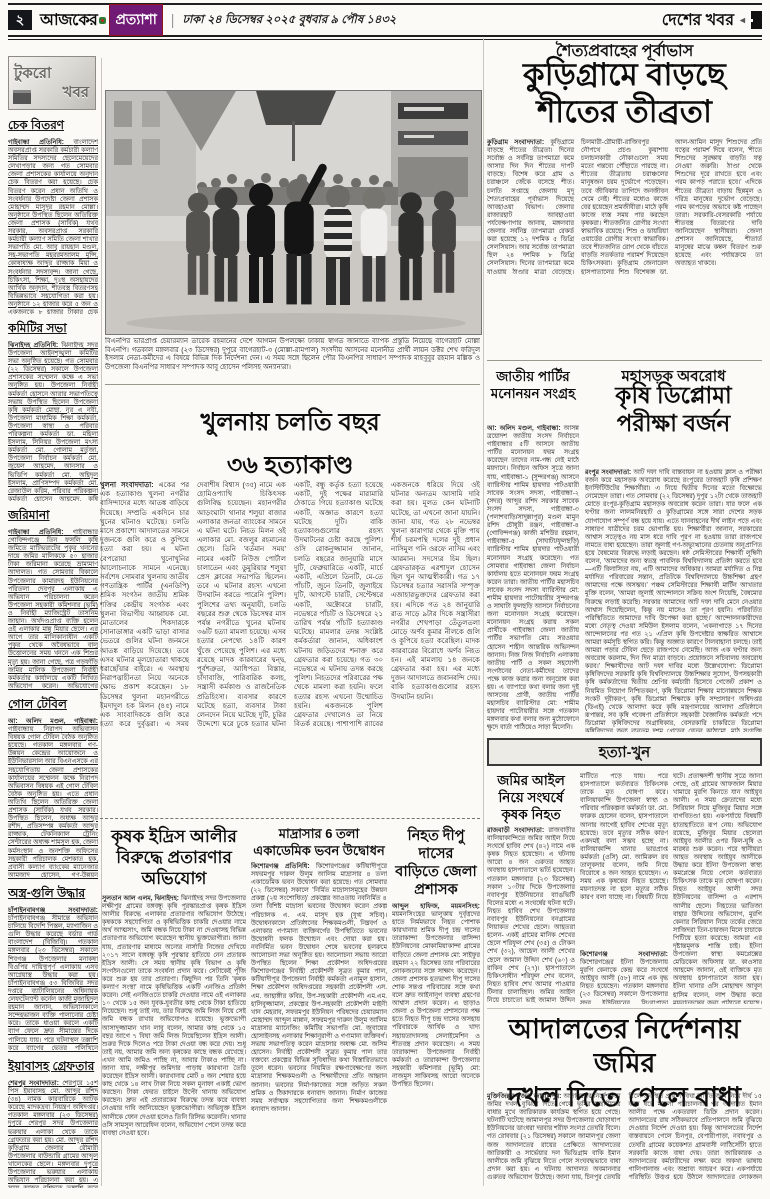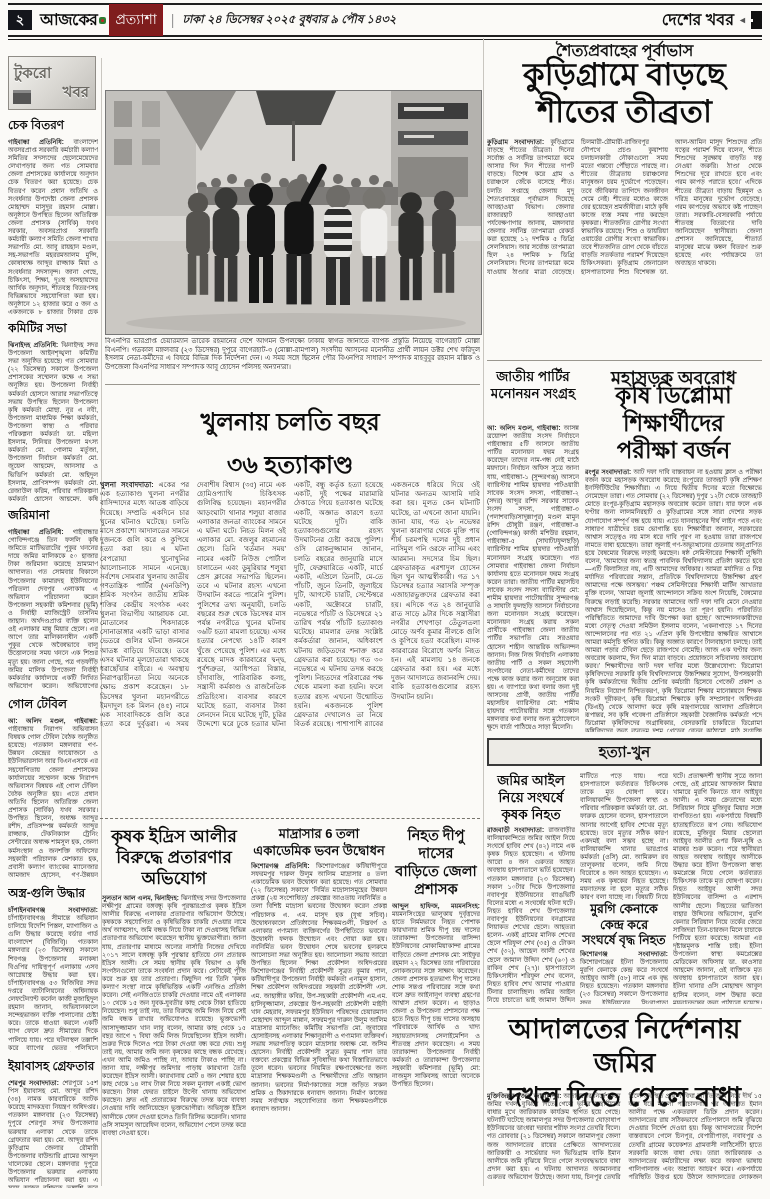--- a/index.html
+++ b/index.html
@@ -7,42 +7,42 @@
         font-family:"Liberation Sans","DejaVu Sans",sans-serif;color:#1a1a1a;}
   .abs{position:absolute;}
   
   #hdr{left:8px;right:8px;top:3px;height:30px;border-top:2px solid #1f1f1f;border-bottom:2px solid #1f1f1f;
        display:flex;align-items:center;gap:8px;}
   #hdr:after{content:"";position:absolute;left:0;right:0;bottom:-5px;border-bottom:1px solid #1f1f1f;}
   .pgnum{width:24px;height:20px;background:#14161c;color:#fff;font-weight:bold;font-size:13px;
          display:flex;align-items:center;justify-content:center;}
   .mast{display:flex;align-items:center;gap:2px;}
   .mast-pre{font-weight:800;font-size:16px;color:#0d0d0d;letter-spacing:-.5px;}
-  .mast-name{background:#7f1d1d;color:#fff;font-weight:400;font-size:14px;padding:3px 5px;border:1px solid #8e131b;}
+  .mast-name{background:#701a75;color:#fff;font-weight:700;font-size:14px;padding:3px 5px;border:1px solid #8e131b;}
   .mast-flag{width:7px;height:7px;background:#2e7d32;border-radius:2px;position:relative;margin-right:1px;}
   .mast-flag:after{content:"";position:absolute;left:2px;top:2px;width:3px;height:3px;border-radius:50%;background:#c8202a;}
   .hsep{color:#999;font-size:14px;}
   .dateline{font-size:11.5px;font-weight:bold;color:#222;font-style:italic;}
   .section{margin-left:auto;display:flex;align-items:center;gap:4px;}
   .section-label{font-weight:800;font-size:16px;color:#0d0d0d;}
   .tri{font-size:9px;color:#555;}
   .gridicon{width:11px;height:18px;background:#111;position:relative;}
   .gridicon:after{content:"";position:absolute;left:-3px;top:8px;width:5px;height:3px;background:#fbfaf7;}
   
   .vrule{width:0;border-left:1px solid #c9c6c0;}
   .hrule{height:0;border-top:1px solid #9a978f;}
   .dashrule{height:0;border-top:1px dashed #77746d;}
   
   .bodytext{font-size:6.4px;line-height:8.1px;text-align:justify;color:#1d1d1d;overflow:hidden;}
   .bodytext .byline{font-weight:bold;}
   .mainbody{font-size:7px;line-height:9.2px;}
   .hl{font-weight:800;color:#0c0c0c;text-align:center;}
   .kicker{font-weight:800;color:#111;text-align:center;}
   
-  #sidebar{left:8px;top:56px;width:90px;height:1132px;overflow:hidden;}
+  #sidebar{left:8px;top:56px;width:90px;height:1132px;overflow:hidden;text-decoration:underline;}
   .tukro{width:86px;height:52px;border:1px solid #8f8c86;background:linear-gradient(135deg,#f4f3f0 0%,#d9d7d2 55%,#bfbdb8 100%);
          position:relative;margin-bottom:6px;}
   .tukro .l1{position:absolute;left:5px;top:4px;font-size:15px;font-weight:800;color:#6b6963;text-shadow:0 1px 0 #fff;}
   .tukro .l2{position:absolute;right:6px;bottom:4px;font-size:15px;font-weight:800;color:#6b6963;text-shadow:0 1px 0 #fff;}
   .tukro .ph{position:absolute;left:4px;bottom:5px;width:18px;height:14px;background:#555;box-shadow:inset 0 3px 0 #888;}
   .sb-hl{font-size:12px;font-weight:800;color:#0c0c0c;margin:5px 0 2px 0;}
   
   #photo{left:105px;top:90px;width:375px;height:243px;border:1px solid #777;background:#d6d4d0;overflow:hidden;}
   #caption{left:105px;top:337px;width:375px;height:43px;font-size:6.8px;line-height:8.6px;text-align:justify;color:#222;overflow:hidden;}
   
@@ -219,24 +219,23 @@
   <div class="abs bodytext" style="left:487px;top:138px;width:275px;height:218px;column-count:3;column-gap:7px;">
     <b class="byline">কুড়িগ্রাম সংবাদদাতা:</b> <span>কুড়িগ্রামে বাড়ছে শীতের তীব্রতা। দিনের সর্বোচ্চ ও সর্বনিম্ন তাপমাত্রা কমে আসার দিন দিন শীতের দাপট বাড়ছে। বিশেষ করে গ্রাম ও চরাঞ্চলে জেঁকে বসেছে শীত। চলতি সপ্তাহে জেলায় মৃদু শৈত্যপ্রবাহের পূর্বাভাস দিয়েছে আবহাওয়া বিভাগ। জেলার রাজারহাট আবহাওয়া পর্যবেক্ষণাগার জানায়, মঙ্গলবার জেলার সর্বনিম্ন তাপমাত্রা রেকর্ড করা হয়েছে ১২ দশমিক ৫ ডিগ্রি সেলসিয়াস। আর সর্বোচ্চ তাপমাত্রা ছিল ২৪ দশমিক ৮ ডিগ্রি সেলসিয়াস। দিনের তাপমাত্রা কমে যাওয়ায় ঠাণ্ডার মাত্রা বেড়েছে। চিলমারী-রৌমারী-রাজিবপুর নৌপথে প্রচণ্ড কুয়াশায় চলাচলকারী নৌকাগুলো সময় মতো গন্তব্যে পৌঁছাতে পারছে না। শীতের তীব্রতায় চরাঞ্চলের মানুষজন চরম দুর্ভোগে পড়েছেন। তবে জীবিকার তাগিদে জনজীবন থেমে নেই। শীতের মধ্যেও কাজে বের হয়েছেন শ্রমজীবীরা। মাঠে কৃষি কাজে ব্যস্ত সময় পার করছেন কৃষকরা। শীতজনিত রোগীর সংখ্যা স্বাভাবিক রয়েছে। শিশু ও ডায়রিয়া ওয়ার্ডের রোগীর সংখ্যা স্বাভাবিক। তবে শীতজনিত রোগ থেকে বাঁচতে বাড়তি সতর্কতার পরামর্শ দিয়েছেন চিকিৎসকরা। কুড়িগ্রাম জেনারেল হাসপাতালের শিশু বিশেষজ্ঞ ডা. আল-আমিন মাসুদ শিশুদের প্রতি যত্নের পরামর্শ দিয়ে বলেন, 'শীতে শিশুদের সুরক্ষায় বাড়তি যত্ন নেওয়া জরুরি। ঠাণ্ডা থেকে শিশুদের দূরে রাখতে হবে এবং গরম কাপড় পরাতে হবে।' এদিকে শীতের তীব্রতা বাড়ায় ছিন্নমূল ও দরিদ্র মানুষের দুর্ভোগ বেড়েছে। গরম কাপড়ের অভাবে কষ্ট পাচ্ছেন তারা। সরকারি-বেসরকারি পর্যায়ে শীতবস্ত্র বিতরণের দাবি জানিয়েছেন স্থানীয়রা। জেলা প্রশাসন জানিয়েছে, শীতার্ত মানুষের মাঝে কম্বল বিতরণ শুরু হয়েছে এবং পর্যায়ক্রমে তা অব্যাহত থাকবে।</span>
   </div>
   <div class="abs hrule" style="left:487px;top:360px;width:275px;"></div>
 
   <div class="abs hl" style="left:487px;top:368px;width:92px;font-size:13.5px;line-height:17px;">জাতীয় পার্টির মনোনয়ন সংগ্রহ</div>
   <div class="abs bodytext" style="left:487px;top:424px;width:92px;height:308px;">
     <b class="byline">আ: অলিদ মণ্ডল, গাইবান্ধা:</b> <span>আসন্ন ত্রয়োদশ জাতীয় সংসদ নির্বাচনে গাইবান্ধার ৫টি আসনে জাতীয় পার্টির মনোনয়ন ফরম সংগ্রহ করেছেন তাদের নাম-গন্ধ নেই মাঠে ময়দানে। নির্বাচন অফিস সূত্রে জানা যায়, গাইবান্ধা-১ (সুন্দরগঞ্জ) আসনে ব্যারিস্টার শামিম হায়দার পাটওয়ারী সাবেক সংসদ সদস্য, গাইবান্ধা-২ (সদর) আব্দুর রশিদ সরকার সাবেক সংসদ সদস্য, গাইবান্ধা-৩ (পলাশবাড়ি/সাদুল্লাপুর) মণ্ডল মামুন রশিদ চৌধুরী রঞ্জন, গাইবান্ধা-৪ (গোবিন্দগঞ্জ) কাজী মশিউর রহমান, গাইবান্ধা-৫ (সাঘাটা/ফুলছড়ি) ব্যারিস্টার শামিম হায়দার পাটওয়ারী মনোনয়ন সংগ্রহ করেছেন। গত সোমবার গাইবান্ধা জেলা নির্বাচন কার্যালয় হতে মনোনয়ন ফরম সংগ্রহ করেন তারা। জাতীয় পার্টির মহাসচিব সাবেক সংসদ সদস্য ব্যারিস্টার মো: শামীম হায়দার পাটোয়ারীর সুন্দরগঞ্জ ও সাঘাটা ফুলছড়ি আসনে নির্বাচনের জন্য মনোনয়ন সংগ্রহ করেছেন। মনোনয়ন সংগ্রহ করায় সকল প্রার্থীকে গাইবান্ধা জেলা জাতীয় পার্টির সভাপতি মোঃ সরওয়ার হোসেন শাহীন আন্তরিক অভিনন্দন জানান। নিজ নিজ নির্বাচনি এলাকায় জাতীয় পার্টি ও সকল সহযোগী সংগঠনের নেতা-কর্মীদের তাদের পক্ষে কাজ করার জন্য অনুরোধ করা হয়। এ ব্যাপারে কথা বলার জন্য দুই আসনের প্রার্থী, জাতীয় পার্টির মহাসচিব ব্যারিস্টার মো: শামীম হায়দার পাটোয়ারীর সঙ্গে গতকাল মঙ্গলবার কথা বলার জন্য মুঠোফোনে ক্ষুদে বার্তা পাঠিয়েও সাড়া মিলেনি।</span>
   </div>
 
-  <div class="abs kicker" style="left:585px;top:364px;width:177px;font-size:18px;">মহাসড়ক অবরোধ</div>
+  <div class="abs kicker" style="left:585px;top:364px;width:177px;font-size:15px;">মহাসড়ক অবরোধ</div>
   <div class="abs hl" style="left:585px;top:382px;width:177px;font-size:23px;line-height:27.5px;">
     <div>কৃষি ডিপ্লোমা</div>
-    <div>শিক্ষার্থীদের</div>
     <div>পরীক্ষা বর্জন</div>
   </div>
   <div class="abs bodytext" style="left:585px;top:468px;width:177px;height:264px;">
     <b class="byline">রংপুর সংবাদদাতা:</b> <span>আট দফা দাবি বাস্তবায়ন না হওয়ায় ক্লাস ও পরীক্ষা বর্জন করে মহাসড়ক অবরোধ করেছে রংপুরের তাজহাট কৃষি প্রশিক্ষণ ইনস্টিটিউটের শিক্ষার্থীরা। এ নিয়ে দ্বিতীয় দিনের মতো বিক্ষোভে নেমেছেন তারা। গত সোমবার (২২ ডিসেম্বর) দুপুর ১২টা থেকে তাজহাট মোড়ে রংপুর-কুড়িগ্রাম মহাসড়ক অবরোধ করেন তারা। যার ফলে এক ঘণ্টার জন্য লালমনিরহাট ও কুড়িগ্রামের সঙ্গে সারা দেশের সড়ক যোগাযোগ সম্পূর্ণ বন্ধ হয়ে যায়। এতে যানবাহনের দীর্ঘ লাইন পড়ে এবং সাধারণ যাত্রীদের চরম ভোগান্তি হয়। শিক্ষার্থীরা জানান, সরকারের আশ্বাস সত্ত্বেও নয় মাস ধরে দাবি পূরণ না হওয়ায় তারা রাজপথে নামতে বাধ্য হয়েছেন। তারা জুলাই গণ-অভ্যুত্থানের চেতনায় অনুপ্রাণিত হয়ে বৈষম্যের বিরুদ্ধে লড়াই করছেন। ষষ্ঠ সেমিস্টারের শিক্ষার্থী লুম্বিনী বলেন, 'আমাদের জন্য স্বতন্ত্র পাবলিক বিশ্ববিদ্যালয় প্রতিষ্ঠা করতে হবে—এটি বিলাসিতা নয়, এটি আমাদের অধিকার। আমরা মর্যাদিত ও নিম্ন মর্যাদিত পরিবারের সন্তান, প্রতিটকে বিশ্ববিদ্যালয়ে উচ্চশিক্ষা গ্রহণ আমাদের পক্ষে অসম্ভব।' পঞ্চম সেমিস্টারের শিক্ষার্থী মার্টিন আখতার মুক্তি বলেন, 'আমরা জুলাই আন্দোলনে সক্রিয় অংশ নিয়েছি, বৈষম্যের বিরুদ্ধে লড়াই করেছি। সরকার আমাদের আট দফা দাবি মেনে নেওয়ার আশ্বাস দিয়েছিলেন, কিন্তু নয় মাসেও তা পূরণ হয়নি। পরিবর্তিত পরিস্থিতিতে আমাদের দাবি উপেক্ষা করা হচ্ছে।' আন্দোলনকারীদের মধ্যে নেতৃত্ব দেওয়া সমিউল ইসলাম বলেন, 'একনাগাড়ে ১৭ দিনের আন্দোলনের পর গত ২১ এপ্রিল কৃষি উপদেষ্টার স্বাক্ষরিত আশ্বাসে আমরা কর্মসূচি স্থগিত করি। কিন্তু অজ্ঞাত কারণে টালবাহানা চলছে। তাই আমরা পড়ার টেবিল ছেড়ে রাজপথে নেমেছি। আজ এক ঘণ্টার জন্য অবরোধ করলাম, দিন দিন মাত্রা বাড়বে। প্রয়োজনে সচিবালয় অবরোধ করব।' শিক্ষার্থীদের আট দফা দাবির মধ্যে উল্লেখযোগ্য: ডিপ্লোমা কৃষিবিদদের সরকারি কৃষি বিশ্ববিদ্যালয়ে উচ্চশিক্ষার সুযোগ, উপসহকারী কৃষি কর্মকর্তাদের দ্বিতীয় শ্রেণির কর্মচারী হিসেবে গেজেট প্রকাশ ও নিয়মিত নিয়োগ নিশ্চিতকরণ, কৃষি ডিপ্লোমা শিক্ষার মানোন্নয়নে শিক্ষক সংকট দূরীকরণ, কৃষি ডিপ্লোমা শিক্ষাকে কৃষি সম্প্রসারণ অধিদপ্তর (ডিএই) থেকে আলাদা করে কৃষি মন্ত্রণালয়ের আলাদা প্রতিষ্ঠানে রূপান্তর, সব কৃষি গবেষণা প্রতিষ্ঠানে সহকারী বৈজ্ঞানিক কর্মকর্তা পদে ডিপ্লোমা কৃষিবিদদের অগ্রাধিকার, বেসরকারি চাকরিতে ডিপ্লোমা কৃষিবিদদের জন্য ন্যূনতম দশম গ্রেডের বেতন কাঠামো, মাঠ সংযুক্তি ভাতা প্রদান এবং চাকরিতে প্রবেশের পর উপসহকারী কৃষি কর্মকর্তাদের জন্য ছয় মাসের ফাউন্ডেশন ট্রেনিং নিশ্চিতকরণ।</span>
   </div>
 
   <div class="abs hom-box" style="left:487px;top:738px;width:271px;height:24px;">
     <span style="font-size:15px;font-weight:800;color:#111;">হত্যা-খুন</span>
   </div>
 
@@ -245,25 +244,20 @@
     <div>নিয়ে সংঘর্ষে</div>
     <div>কৃষক নিহত</div>
   </div>
   <div class="abs bodytext" style="left:487px;top:826px;width:88px;height:178px;">
     <b class="byline">রাজবাড়ী সংবাদদাতা:</b> <span>রাজবাড়ীর বালিয়াকান্দিতে জমির আইল নিয়ে সংঘর্ষে হাবিব শেখ (৪২) নামে এক কৃষক নিহত হয়েছেন। এ ঘটনায় আরো ৪ জন গুরুতর আহত অবস্থায় হাসপাতালে ভর্তি হয়েছেন। গতকাল মঙ্গলবার (২৩ ডিসেম্বর) সকাল ১০টার দিকে উপজেলার নবাবপুর ইউনিয়নের ব্যাঙভিটি বিলের মধ্যে এ সংঘর্ষের ঘটনা ঘটে। নিহত হাবিব শেখ উপজেলার নবাবপুর ইউনিয়নের বনগ্রামের লিয়াকত শেখের ছেলে। আহতরা হলেন- একই গ্রামের মানিক শেখের ছেলে শরিফুল শেখ (৩৫) ও টোকন শেখ (৩২), আহেল আলী শেখের ছেলে জামাল উদ্দিন শেখ (৬০) ও রাকিব শেখ (২৭)। হাসপাতালে চিকিৎসাধীন শরিফুল শেখ বলেন, নিহত হাবিব শেখ আমার পাওয়ার টিলার চালাচ্ছিল। জমির আইল নিয়ে চাচাতো ভাই জামাল উদ্দিন শেখের সঙ্গে কথা কাটাকাটি হয়। এ সময় আমার ও আমার ভাই টোকন শেখকে চাচাতো ভাই জামাল ও রাকিব মারধর করে। এ সময় হাবিব এগিয়ে এসে মারধর ঠেকাতে গেলে</span>
   </div>
 
   <div class="abs bodytext" style="left:580px;top:772px;width:88px;height:128px;">
     <span>মাটিতে পড়ে যায়। পরে হাসপাতালে কর্তব্যরত চিকিৎসক তাকে মৃত ঘোষণা করে। বালিয়াকান্দি উপজেলা স্বাস্থ্য ও পরিবার পরিকল্পনা কর্মকর্তা ডা. মো. ফারুক হোসেন বলেন, হাসপাতালে আনার আগেই হাবিব শেখের মৃত্যু হয়েছে। তবে মৃত্যুর সঠিক কারণ একদমই বলা সম্ভব হচ্ছে না। বালিয়াকান্দি থানার ভারপ্রাপ্ত কর্মকর্তা (ওসি) মো. আমিরুল রব তালুকদার বলেন, জমি নিয়ে বিরোধে ৪ জন আহত হয়েছেন। এ সময় এক কৃষকের নিহত হয়েছে। ময়নাতদন্ত না হলে মৃত্যুর সঠিক কারণ বলা যাচ্ছে না। বিষয়টি নিয়ে তদন্ত চলছে। ওই এলাকায় পুলিশ মোতায়েন করা হয়েছে।</span>
   </div>
-  <div class="abs hl" style="left:580px;top:902px;width:88px;font-size:12.5px;line-height:15.5px;">
-    <div>মুরগি কেনাকে</div>
-    <div>কেন্দ্র করে</div>
-    <div>সংঘর্ষে বৃদ্ধ নিহত</div>
-  </div>
   <div class="abs bodytext" style="left:580px;top:950px;width:88px;height:54px;">
     <b class="byline">কিশোরগঞ্জ সংবাদদাতা:</b> <span>কিশোরগঞ্জের ইটনা উপজেলায় মুরগি কেনাকে কেন্দ্র করে সংঘর্ষে আইয়ুব আলী (৫৮) নামে এক বৃদ্ধ নিহত হয়েছেন। গতকাল মঙ্গলবার (২৩ ডিসেম্বর) সকালে উপজেলার সদর ইউনিয়নের সিংরাপাড়া আলগাপাড়া গ্রামে এ মর্মান্তিক ঘটনা</span>
   </div>
   <div class="abs bodytext" style="left:673px;top:772px;width:89px;height:232px;">
     <span>ঘটে। প্রত্যক্ষদর্শী স্থানীয় সূত্রে জানা গেছে, ওই গ্রামের আফজাল মিয়ার খামারে মুরগি কিনতে যান আইয়ুব আলী। এ সময় ক্রেতাদের মধ্যে সিরিয়াল নিয়ে মুজিবুর মিয়ার সঙ্গে বাগবিতণ্ডা হয়। একপর্যায়ে বিষয়টি হাতাহাতিতে রূপ নেয়। অভিযোগ রয়েছে, মুজিবুর মিয়ার ছেলেরা আইয়ুব আলীর ওপর কিল-ঘুষি ও মারধর শুরু করেন। পরে স্থানীয়রা আহত অবস্থায় আইয়ুব আলীকে উদ্ধার করে ইটনা উপজেলা স্বাস্থ্য কমপ্লেক্সে নিয়ে গেলে কর্তব্যরত চিকিৎসক তাকে মৃত ঘোষণা করেন। নিহত আইয়ুব আলী সদর ইউনিয়নের বাসিন্দা ও এরশাদ আলীর ছেলে। নিহতের ভাতিজা বাহার উদ্দিনের অভিযোগ, মুরগি কেনার সিরিয়াল নিয়ে তর্কের জেরে সাজিদরা তিন-চারজন মিলে চাচাকে পিটিয়ে হত্যা করেছে। আমরা এর দৃষ্টান্তমূলক শাস্তি চাই। ইটনা উপজেলা স্বাস্থ্য কমপ্লেক্সের মেডিকেল অফিসার ডা. কাওসার আহমেদ জানান, ওই ব্যক্তিকে মৃত অবস্থায় হাসপাতালে আনা হয়। ইটনা থানার ওসি মোহাম্মদ আবুল হাসিম বলেন, লাশ উদ্ধার করে ময়নাতদন্তের জন্য পাঠানো হয়েছে। ঘটনাটি তদন্তাধীন রয়েছে এবং প্রয়োজনীয় আইনি ব্যবস্থা প্রক্রিয়াধীন।</span>
   </div>
 
   <div class="abs hrule" style="left:487px;top:1008px;width:275px;border-color:#c3c0ba;"></div>
   <div class="abs hl" style="left:487px;top:1012px;width:275px;font-size:27px;line-height:34px;">
     <div>আদালতের নির্দেশনায় জমির</div>

